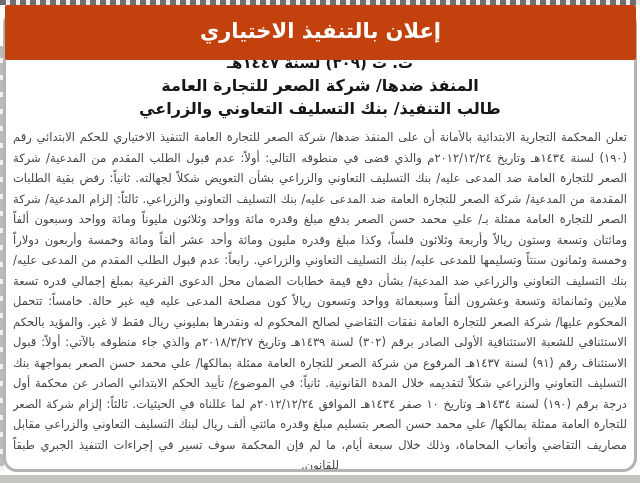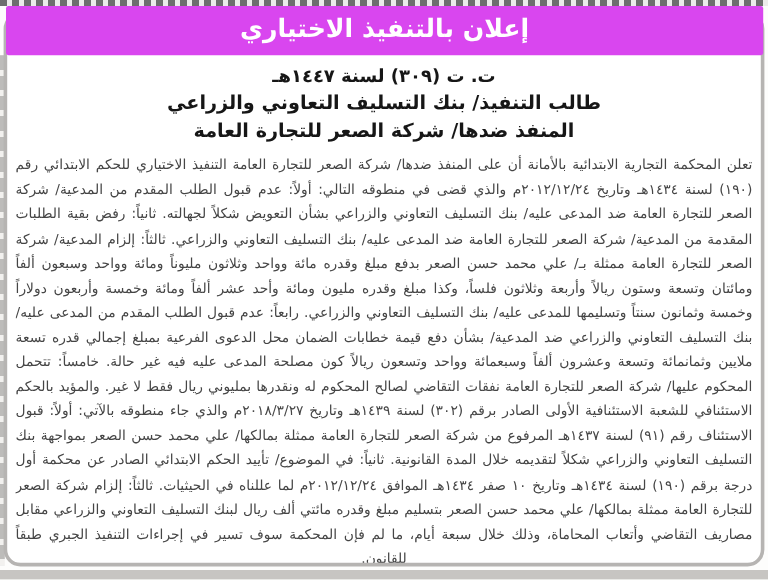--- a/index.html
+++ b/index.html
@@ -44,22 +44,22 @@
     position: absolute;
     top: 10px; left: 3px; right: 3px; bottom: 11px;
     border: 3px solid #b6b4b2;
     border-radius: 14px;
     background: #ffffff;
   }
   
   .header-bar {
     position: absolute;
     top: 5px; left: 5px; right: 4px;
-    height: 41px;
-    background: #d946ef;
+    height: 55px;
+    background: #c2410c;
     border-radius: 2px;
     display: flex;
     align-items: center;
     justify-content: center;
     z-index: 3;
   }
   .header-bar .title {
     color: #ffffff;
     font-size: 21px;
     font-weight: bold;
@@ -109,22 +109,22 @@
   <div class="frame"></div>
 
   <div class="header-bar">
     <span class="title">إعلان بالتنفيذ الاختياري</span>
   </div>
 
   <div class="content">
 
     <div class="subheaders">
       <div class="sub-line-ref">ت. ت (٣٠٩) لسنة ١٤٤٧هـ</div>
+      <div class="sub-line">المنفذ ضدها/ شركة الصعر للتجارة العامة</div>
       <div class="sub-line">طالب التنفيذ/ بنك التسليف التعاوني والزراعي</div>
-      <div class="sub-line">المنفذ ضدها/ شركة الصعر للتجارة العامة</div>
     </div>
 
     <div class="body-text">تعلن المحكمة التجارية الابتدائية بالأمانة أن على المنفذ ضدها/ شركة الصعر للتجارة العامة التنفيذ الاختياري للحكم الابتدائي رقم (١٩٠) لسنة ١٤٣٤هـ وتاريخ ٢٠١٢/١٢/٢٤م والذي قضى في منطوقه التالي: أولاً: عدم قبول الطلب المقدم من المدعية/ شركة الصعر للتجارة العامة ضد المدعى عليه/ بنك التسليف التعاوني والزراعي بشأن التعويض شكلاً لجهالته. ثانياً: رفض بقية الطلبات المقدمة من المدعية/ شركة الصعر للتجارة العامة ضد المدعى عليه/ بنك التسليف التعاوني والزراعي. ثالثاً: إلزام المدعية/ شركة الصعر للتجارة العامة ممثلة بـ/ علي محمد حسن الصعر بدفع مبلغ وقدره مائة وواحد وثلاثون مليوناً ومائة وواحد وسبعون ألفاً ومائتان وتسعة وستون ريالاً وأربعة وثلاثون فلساً، وكذا مبلغ وقدره مليون ومائة وأحد عشر ألفاً ومائة وخمسة وأربعون دولاراً وخمسة وثمانون سنتاً وتسليمها للمدعى عليه/ بنك التسليف التعاوني والزراعي. رابعاً: عدم قبول الطلب المقدم من المدعى عليه/ بنك التسليف التعاوني والزراعي ضد المدعية/ بشأن دفع قيمة خطابات الضمان محل الدعوى الفرعية بمبلغ إجمالي قدره تسعة ملايين وثمانمائة وتسعة وعشرون ألفاً وسبعمائة وواحد وتسعون ريالاً كون مصلحة المدعى عليه فيه غير حالة. خامساً: تتحمل المحكوم عليها/ شركة الصعر للتجارة العامة نفقات التقاضي لصالح المحكوم له ونقدرها بمليوني ريال فقط لا غير. والمؤيد بالحكم الاستئنافي للشعبة الاستئنافية الأولى الصادر برقم (٣٠٢) لسنة ١٤٣٩هـ وتاريخ ٢٠١٨/٣/٢٧م والذي جاء منطوقه بالآتي: أولاً: قبول الاستئناف رقم (٩١) لسنة ١٤٣٧هـ المرفوع من شركة الصعر للتجارة العامة ممثلة بمالكها/ علي محمد حسن الصعر بمواجهة بنك التسليف التعاوني والزراعي شكلاً لتقديمه خلال المدة القانونية. ثانياً: في الموضوع/ تأييد الحكم الابتدائي الصادر عن محكمة أول درجة برقم (١٩٠) لسنة ١٤٣٤هـ وتاريخ ١٠ صفر ١٤٣٤هـ الموافق ٢٠١٢/١٢/٢٤م لما عللناه في الحيثيات. ثالثاً: إلزام شركة الصعر للتجارة العامة ممثلة بمالكها/ علي محمد حسن الصعر بتسليم مبلغ وقدره مائتي ألف ريال لبنك التسليف التعاوني والزراعي مقابل مصاريف التقاضي وأتعاب المحاماة، وذلك خلال سبعة أيام، ما لم فإن المحكمة سوف تسير في إجراءات التنفيذ الجبري طبقاً للقانون.</div>
 
   </div>
 
   <div class="bottom-strip"></div>
 
 </div>
 

